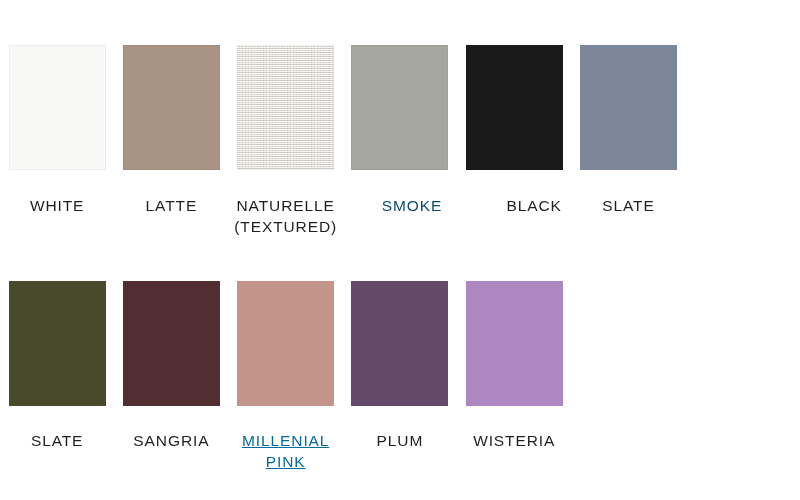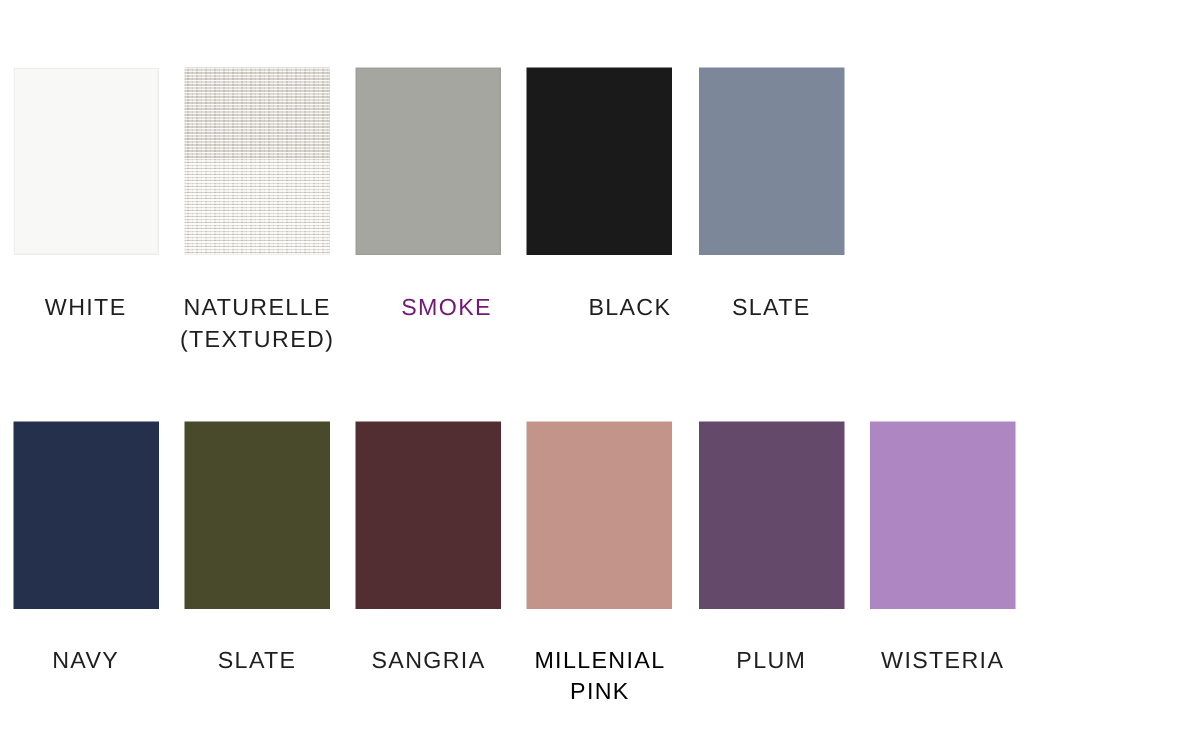--- a/index.html
+++ b/index.html
@@ -101,54 +101,54 @@
 <body style="background: rgb(255, 255, 255);">
 
 <div id="palette-board">
 
   <div class="swatch-row row-1">
     <div class="swatch-cell">
       <div class="swatch-chip has-border" style="background-color: rgb(248, 249, 247);"></div>
       <div class="swatch-label" style="color: rgb(31, 31, 31);">WHITE</div>
     </div>
     <div class="swatch-cell">
+      <div class="swatch-chip has-border" style="background-color: rgb(168, 147, 133);"></div>
+      <div class="swatch-label" style="color: rgb(31, 31, 31);">LATTE</div>
+    </div>
+    <div class="swatch-cell">
       <div class="swatch-chip has-border textured" style="background-color: rgb(226, 222, 215);"></div>
       <div class="swatch-label" style="color: rgb(31, 31, 31);">NATURELLE
 (TEXTURED)</div>
     </div>
     <div class="swatch-cell">
       <div class="swatch-chip has-border" style="background-color: rgb(164, 166, 159);"></div>
-      <div class="swatch-label" style="color: #701a75; margin-left: 24px;">SMOKE</div>
+      <div class="swatch-label" style="color: #0c4a6e; margin-left: 24px;">SMOKE</div>
     </div>
     <div class="swatch-cell">
       <div class="swatch-chip" style="background-color: rgb(26, 26, 26);"></div>
       <div class="swatch-label" style="color: rgb(31, 31, 31); margin-left: 40px;">BLACK</div>
     </div>
     <div class="swatch-cell">
       <div class="swatch-chip" style="background-color: rgb(124, 135, 153);"></div>
       <div class="swatch-label" style="color: rgb(31, 31, 31);">SLATE</div>
     </div>
   </div>
 
   <div class="swatch-row row-2">
     <div class="swatch-cell">
-      <div class="swatch-chip" style="background-color: rgb(37, 49, 76);"></div>
-      <div class="swatch-label" style="color: rgb(31, 31, 31);">NAVY</div>
-    </div>
-    <div class="swatch-cell">
       <div class="swatch-chip" style="background-color: rgb(73, 73, 44);"></div>
       <div class="swatch-label" style="color: rgb(31, 31, 31);">SLATE</div>
     </div>
     <div class="swatch-cell">
       <div class="swatch-chip" style="background-color: rgb(82, 46, 51);"></div>
       <div class="swatch-label" style="color: rgb(31, 31, 31);">SANGRIA</div>
     </div>
     <div class="swatch-cell">
       <div class="swatch-chip" style="background-color: rgb(195, 148, 137);"></div>
-      <div class="swatch-label" style="color: #000000;">MILLENIAL
+      <div class="swatch-label" style="color: #0369a1; text-decoration: underline;">MILLENIAL
 PINK</div>
     </div>
     <div class="swatch-cell">
       <div class="swatch-chip" style="background-color: rgb(100, 73, 107);"></div>
       <div class="swatch-label" style="color: rgb(31, 31, 31);">PLUM</div>
     </div>
     <div class="swatch-cell">
       <div class="swatch-chip" style="background-color: rgb(173, 134, 194);"></div>
       <div class="swatch-label" style="color: rgb(31, 31, 31);">WISTERIA</div>
     </div>

